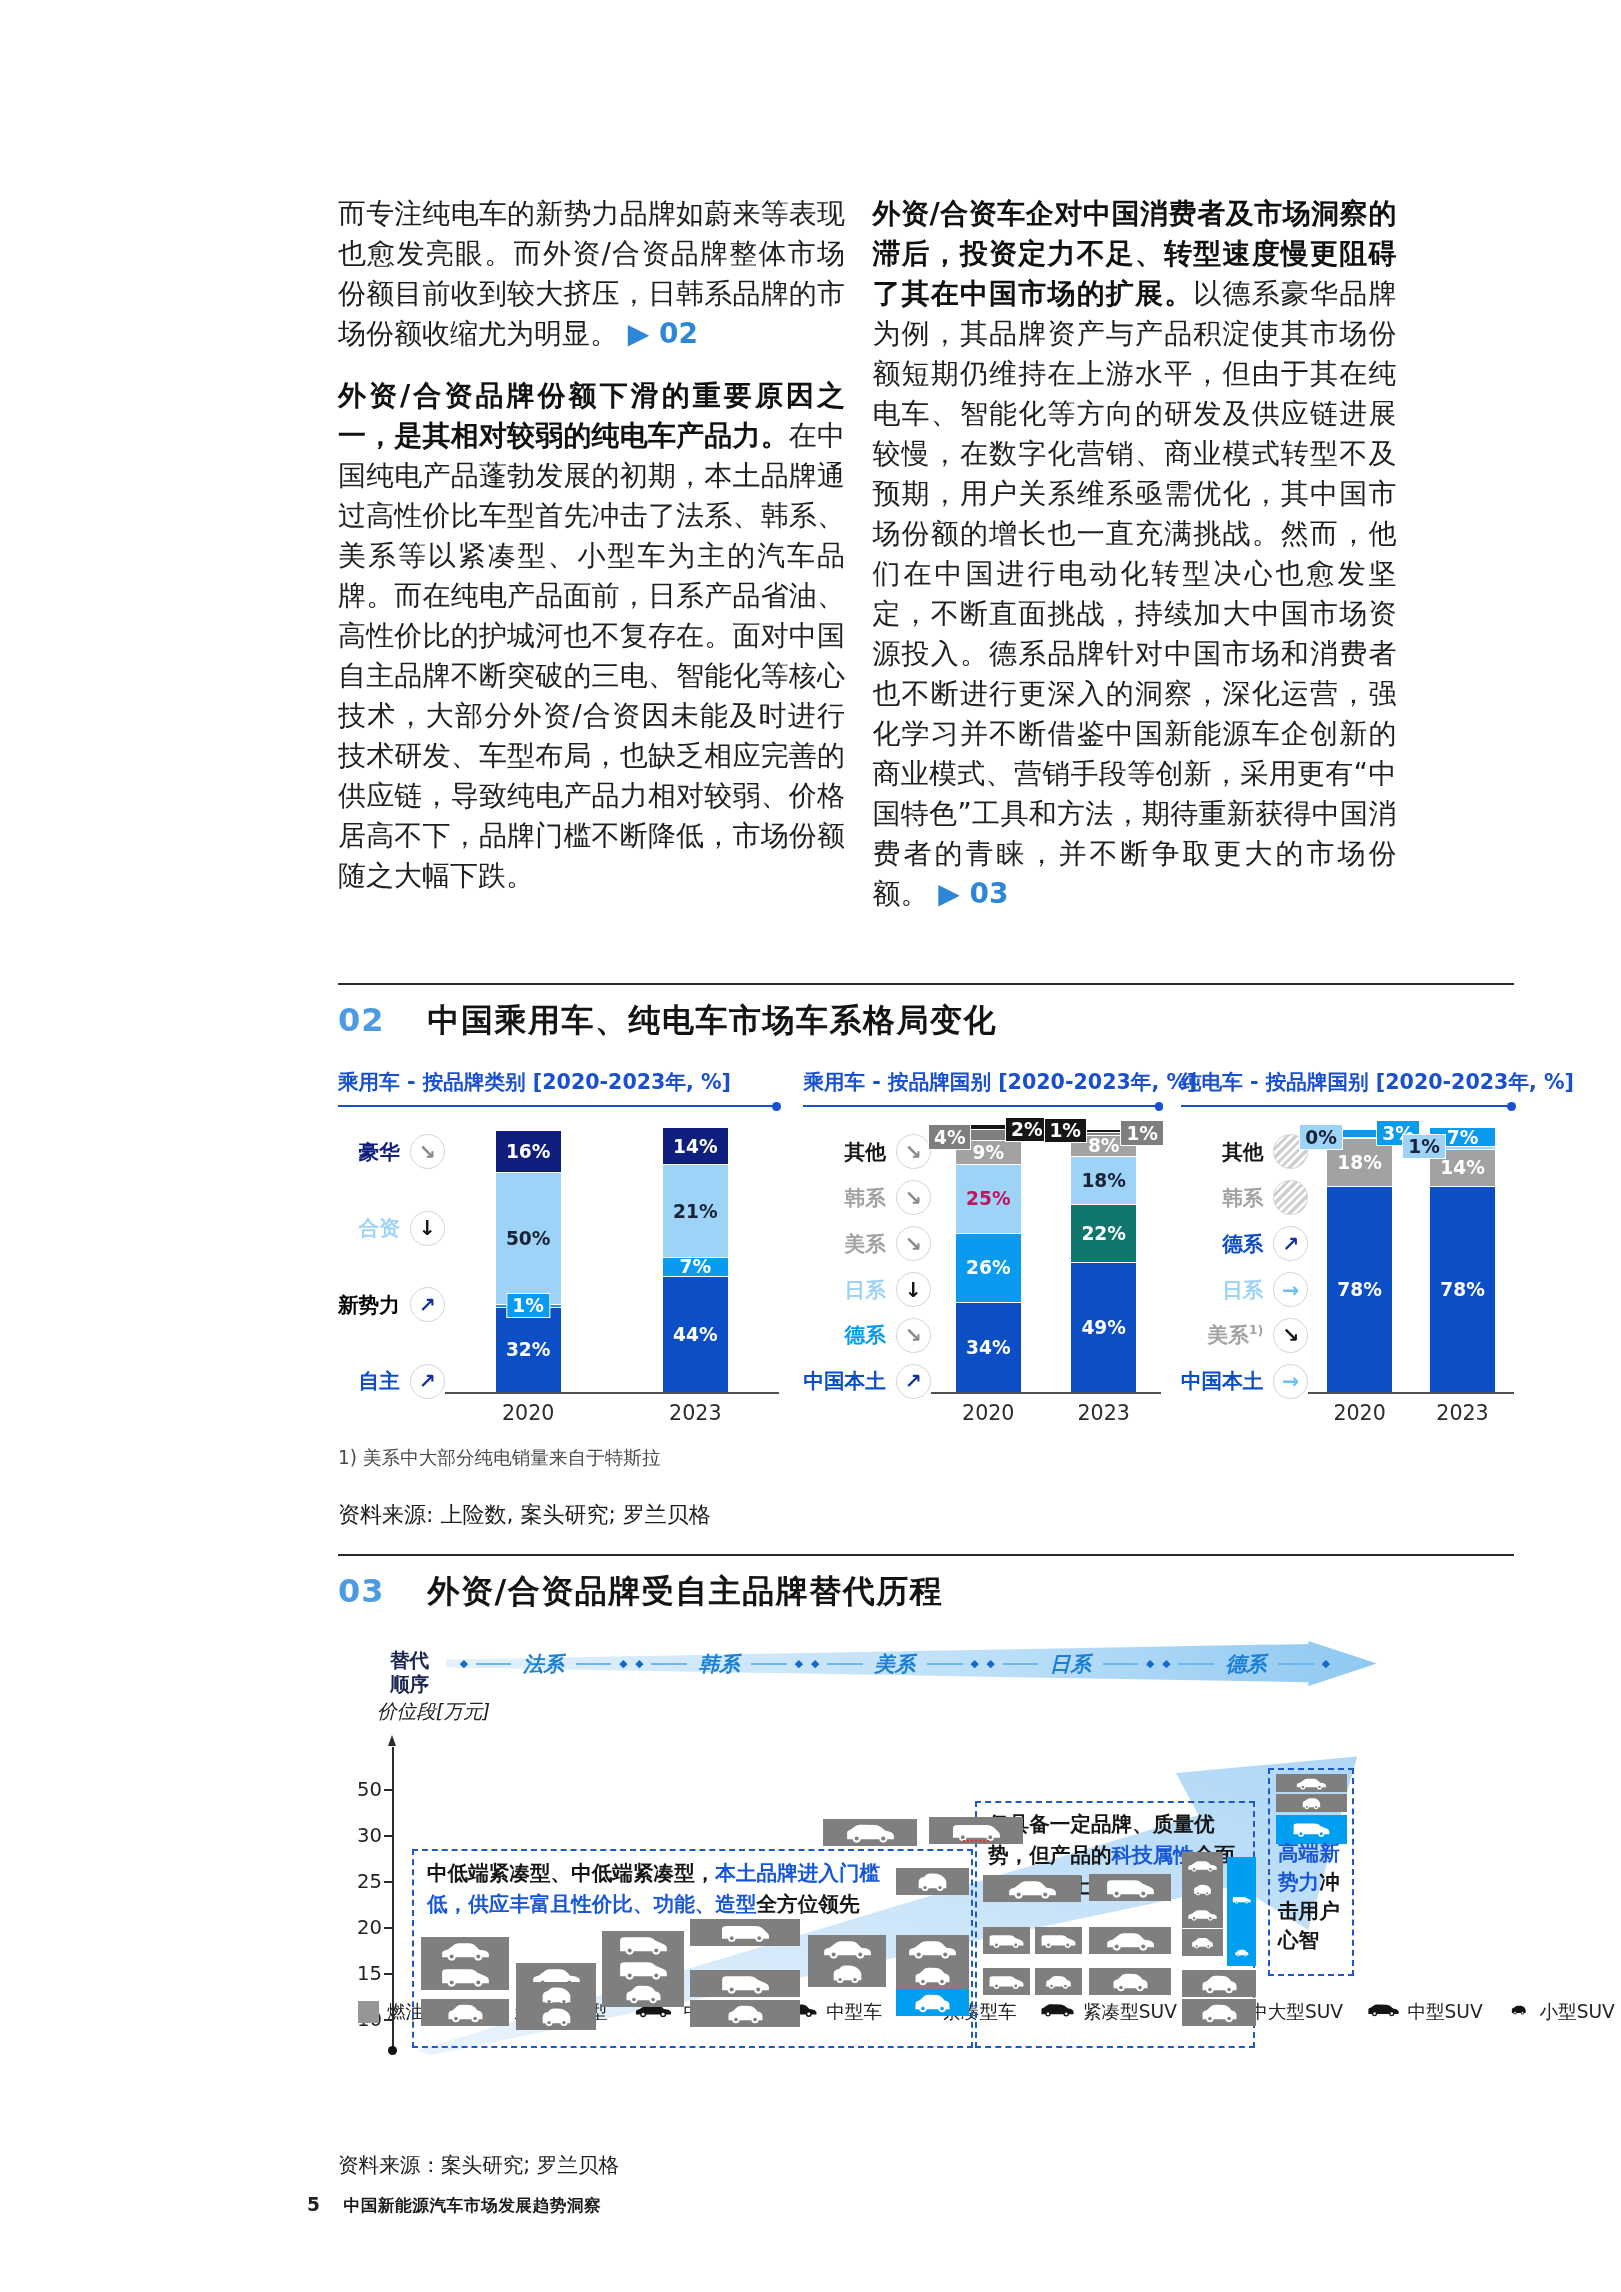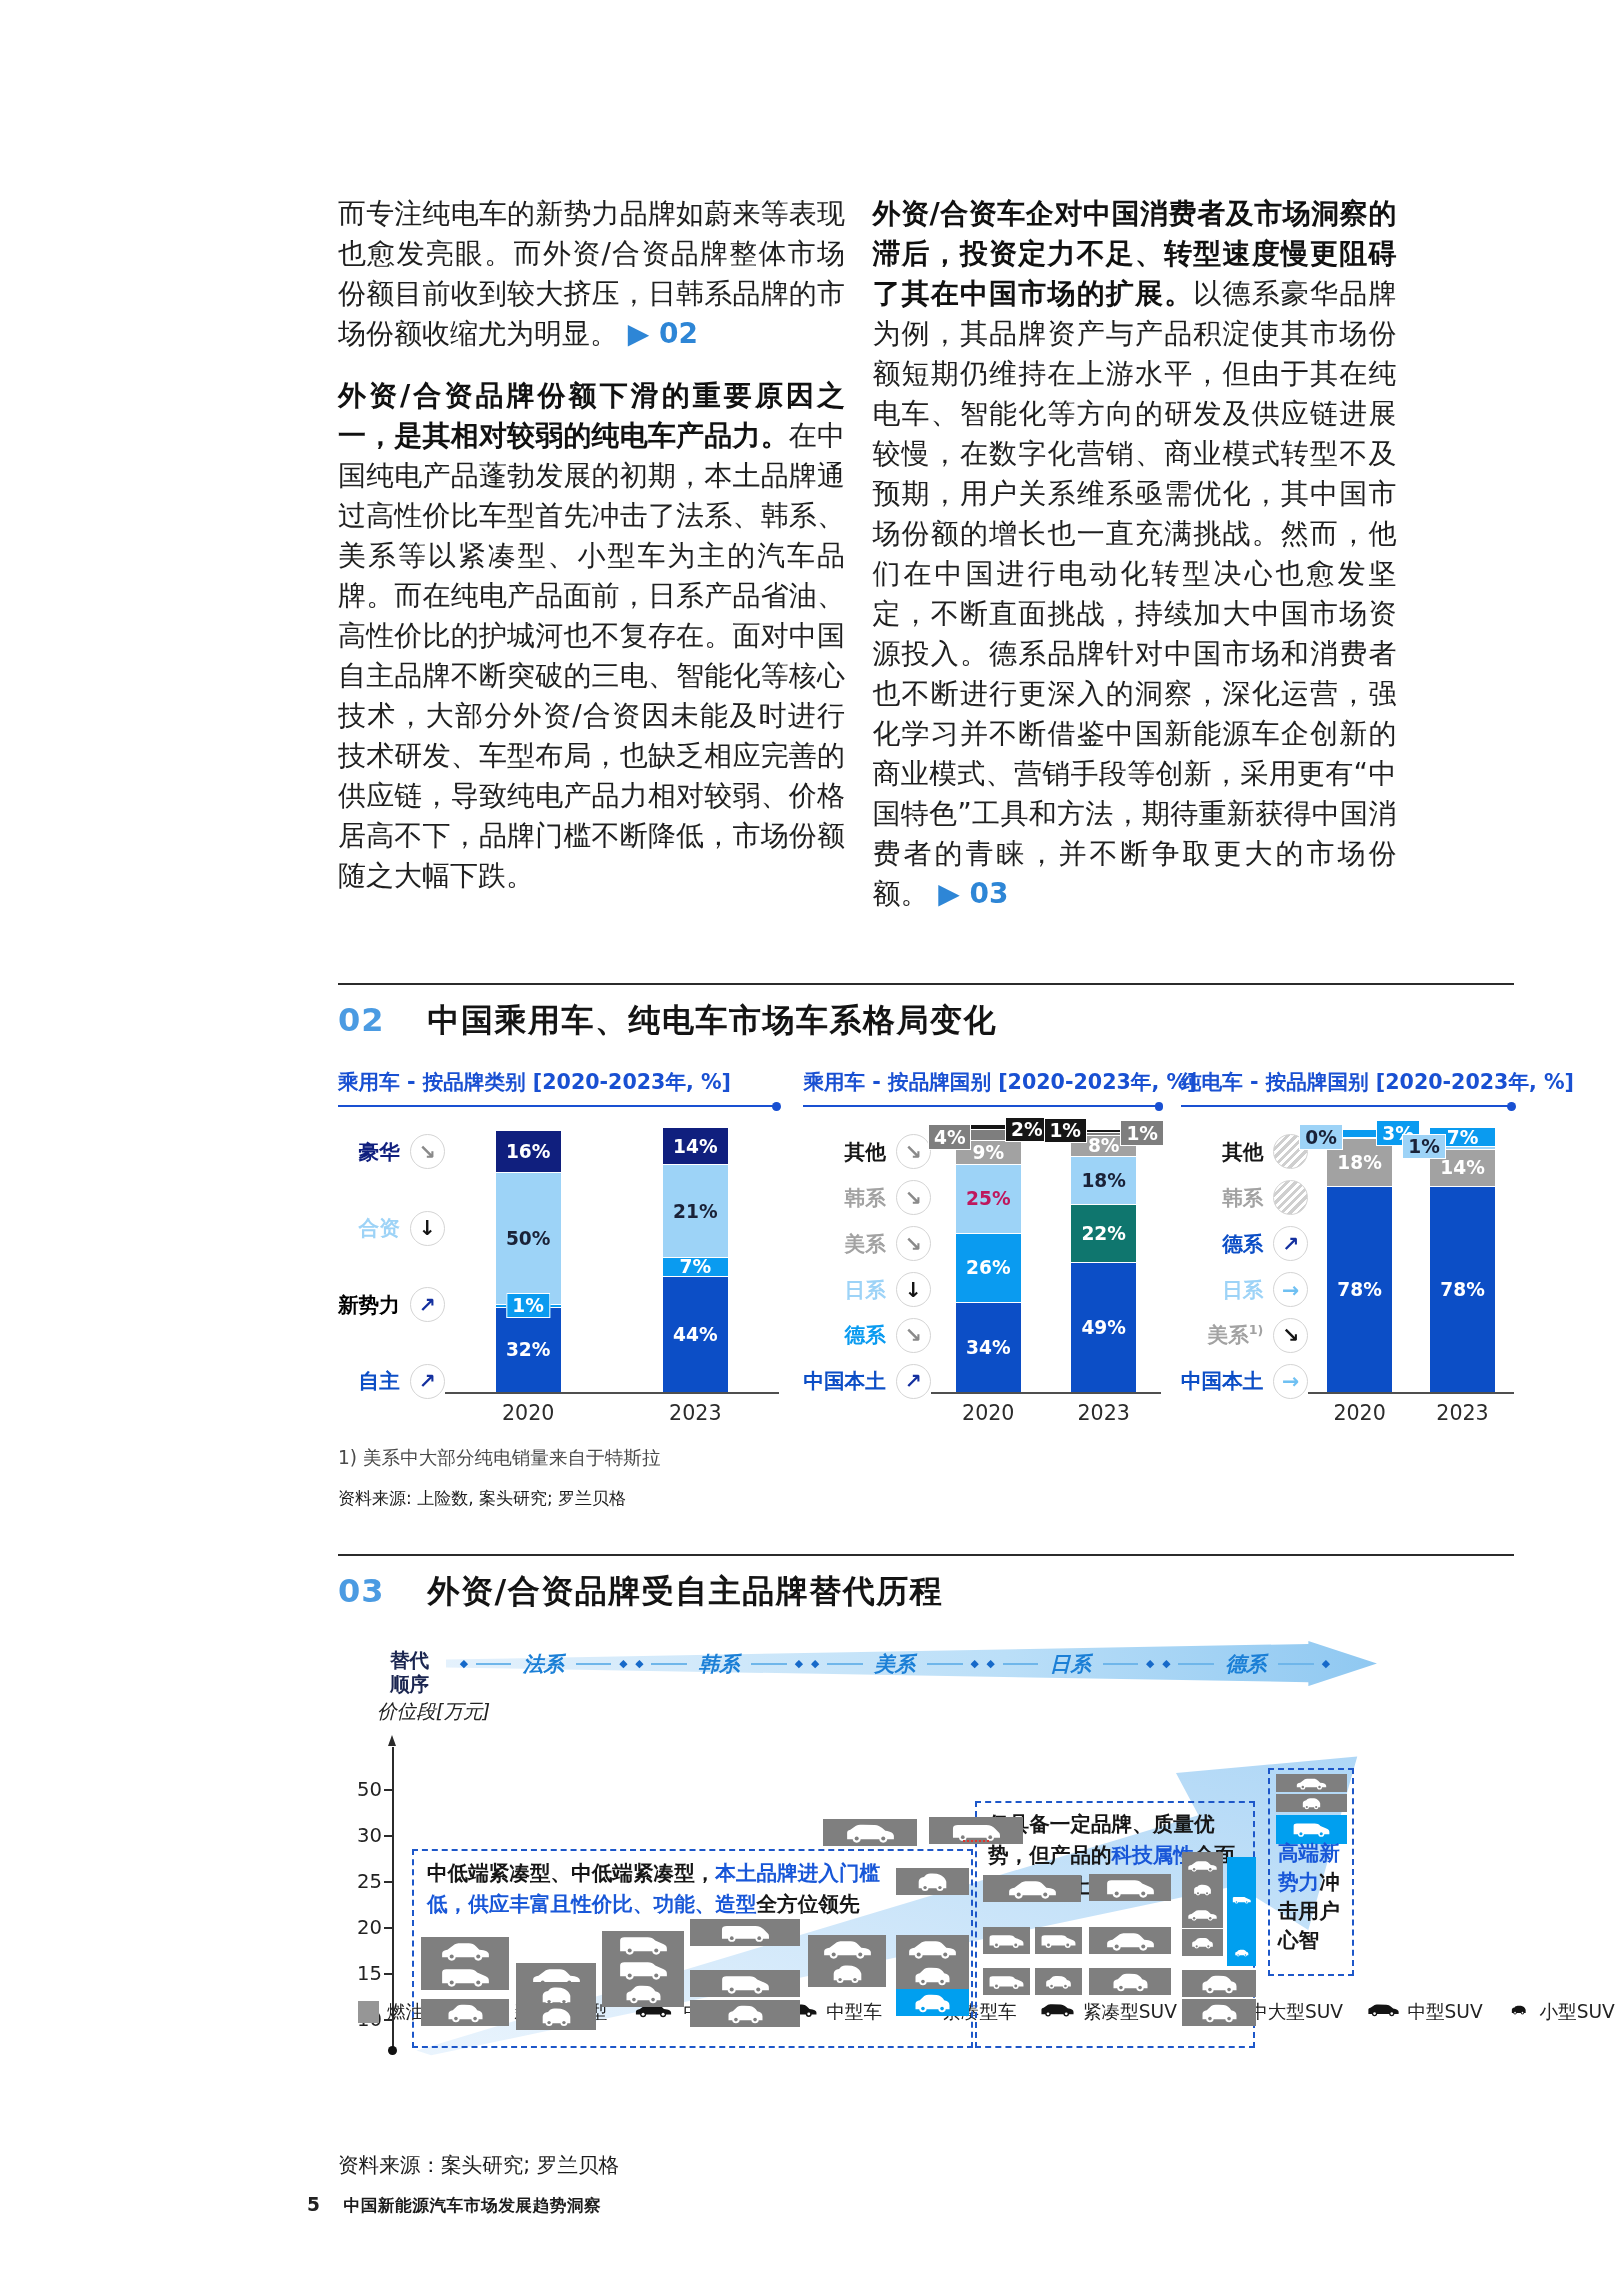--- a/index.html
+++ b/index.html
@@ -49,21 +49,21 @@
         align-items:flex-end;border-bottom:2.9px solid #4f4f4f;}
   .barwrap{position:relative;width:65px;height:265px;}
   .bar{position:absolute;left:0;right:0;bottom:0;display:flex;flex-direction:column-reverse;}
   .seg{width:100%;display:flex;align-items:center;justify-content:center;
        font-size:18.6px;font-weight:600;border-top:1px solid #fff;}
   .chip{position:absolute;height:25.5px;min-width:41px;padding:0 4.9px;display:flex;align-items:center;
         justify-content:center;font-size:18.6px;font-weight:600;border:1px solid #fff;z-index:3;}
   .years{display:flex;justify-content:space-around;margin-top:7.8px;}
   .yr{width:65px;text-align:center;font-size:20.6px;color:#2b2b2b;}
   .footnote{margin-top:19.6px;font-size:18.6px;color:#4a4a4a;}
-  .source{margin-top:16px;font-size:17px;color:#1c1c1c;}
+  .source{margin-top:29px;font-size:22px;color:#1c1c1c;}
 
   
   .journey{position:relative;margin-top:27.4px;height:421px;}
   .order-label{position:absolute;left:39px;top:7.8px;font-size:19.6px;font-weight:700;
                color:#1a2550;line-height:24.5px;margin-left:13px;}
   .band{position:absolute;left:108px;top:0;width:931px;height:45px;}
   .band svg{position:absolute;inset:0;}
   .band-items{position:absolute;inset:0;display:flex;align-items:center;padding:0 47px 0 13.7px;gap:7.8px;}
   .band-line{flex:1;height:2px;background:#6fb6ea;}
   .band-dia{font-size:10.8px;color:#1669c9;}

